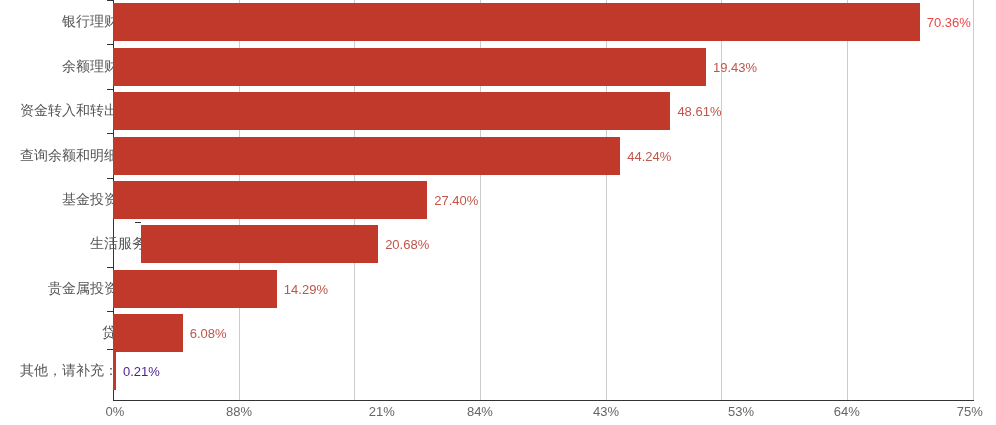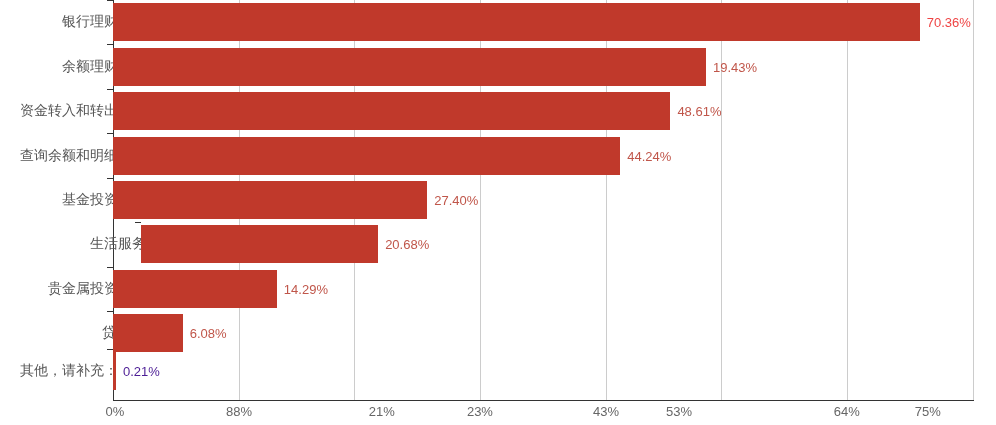--- a/index.html
+++ b/index.html
@@ -190,20 +190,20 @@
         <div class="cat-label">其他，请补充：</div>
         <div class="bar" style="width: 3px; background: rgb(192, 57, 43);"></div>
         <div class="bar-value" style="left: 123px; color: #4c1d95;">0.21%</div>
       </div>
     </div>
 
   <div id="xticks">
       <div class="xtick edge-first" style="left: 113px;">0%</div>
       <div class="xtick" style="left: 239.133px;">88%</div>
       <div class="xtick" style="left: 353.8px; margin-left: 28px;">21%</div>
-      <div class="xtick" style="left: 479.933px;">23%</div>
+      <div class="xtick" style="left: 479.933px;">84%</div>
       <div class="xtick" style="left: 606.067px;">43%</div>
-      <div class="xtick" style="left: 679px;">53%</div>
+      <div class="xtick" style="left: 741px;">53%</div>
       <div class="xtick" style="left: 846.867px;">64%</div>
-      <div class="xtick edge-last" style="left: 931px;">75%</div>
+      <div class="xtick edge-last" style="left: 973px;">75%</div>
     </div>
 
 </div>
 
 </body></html>

